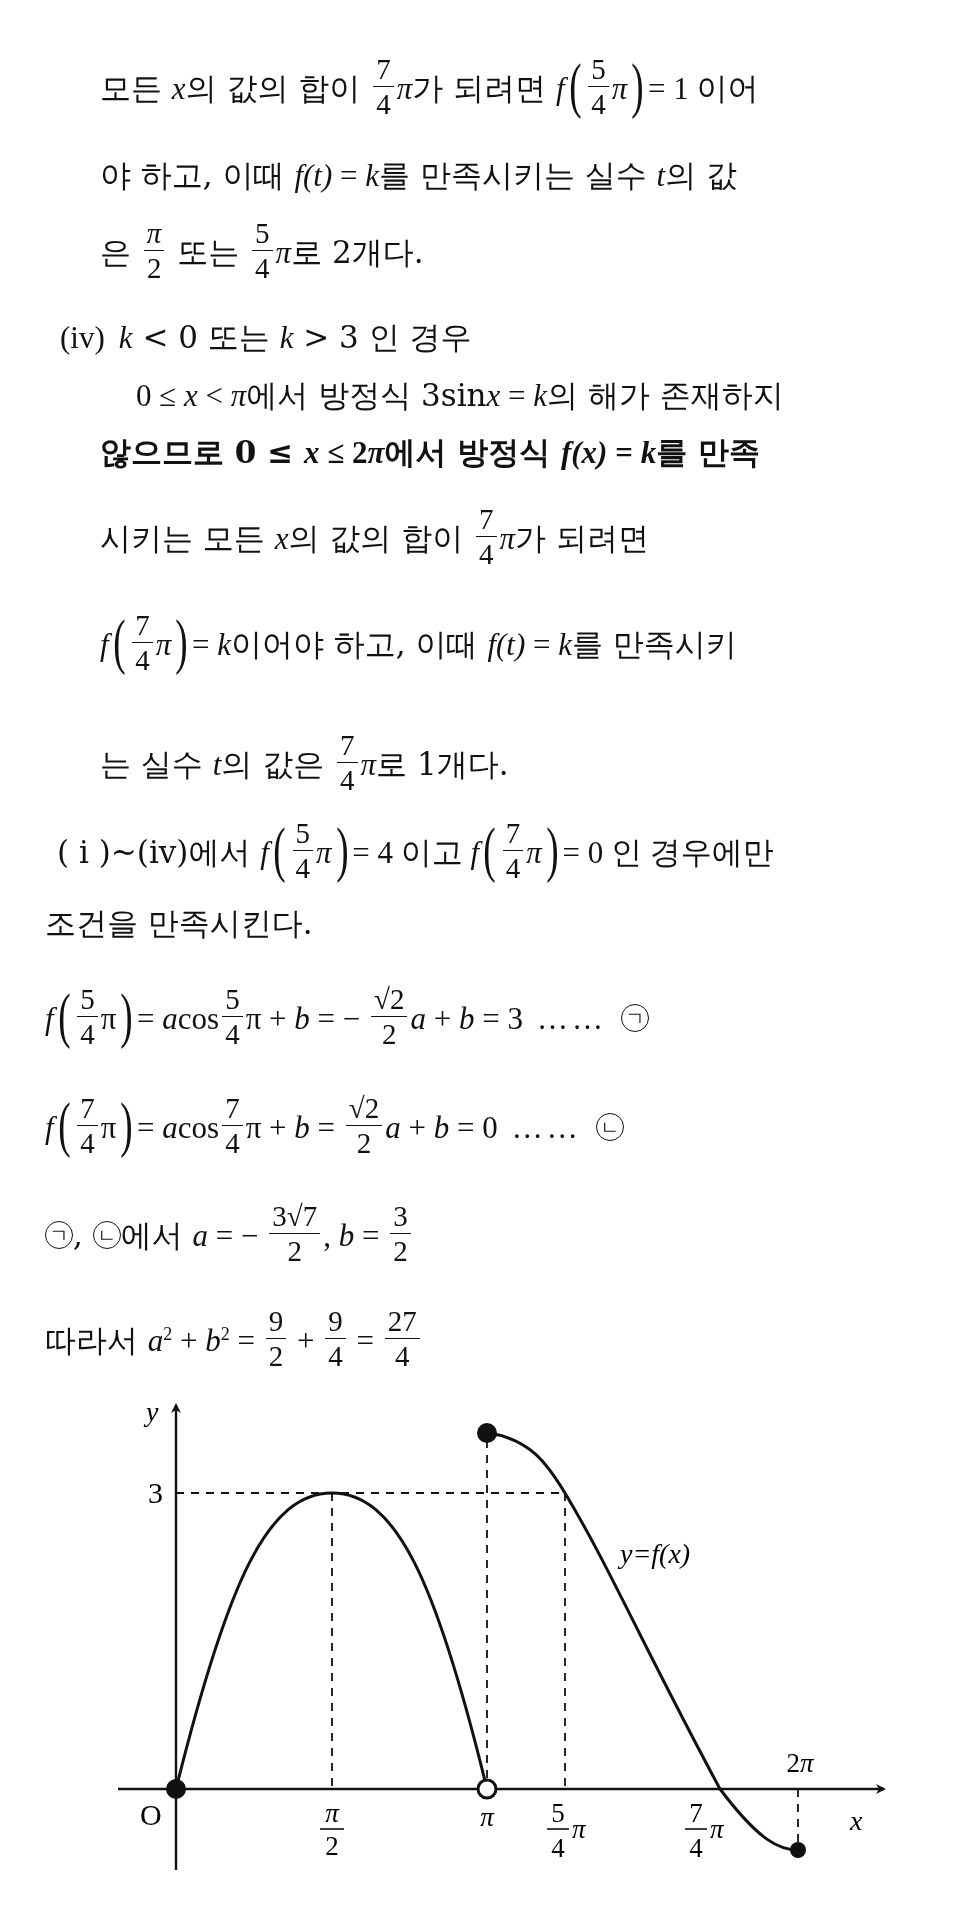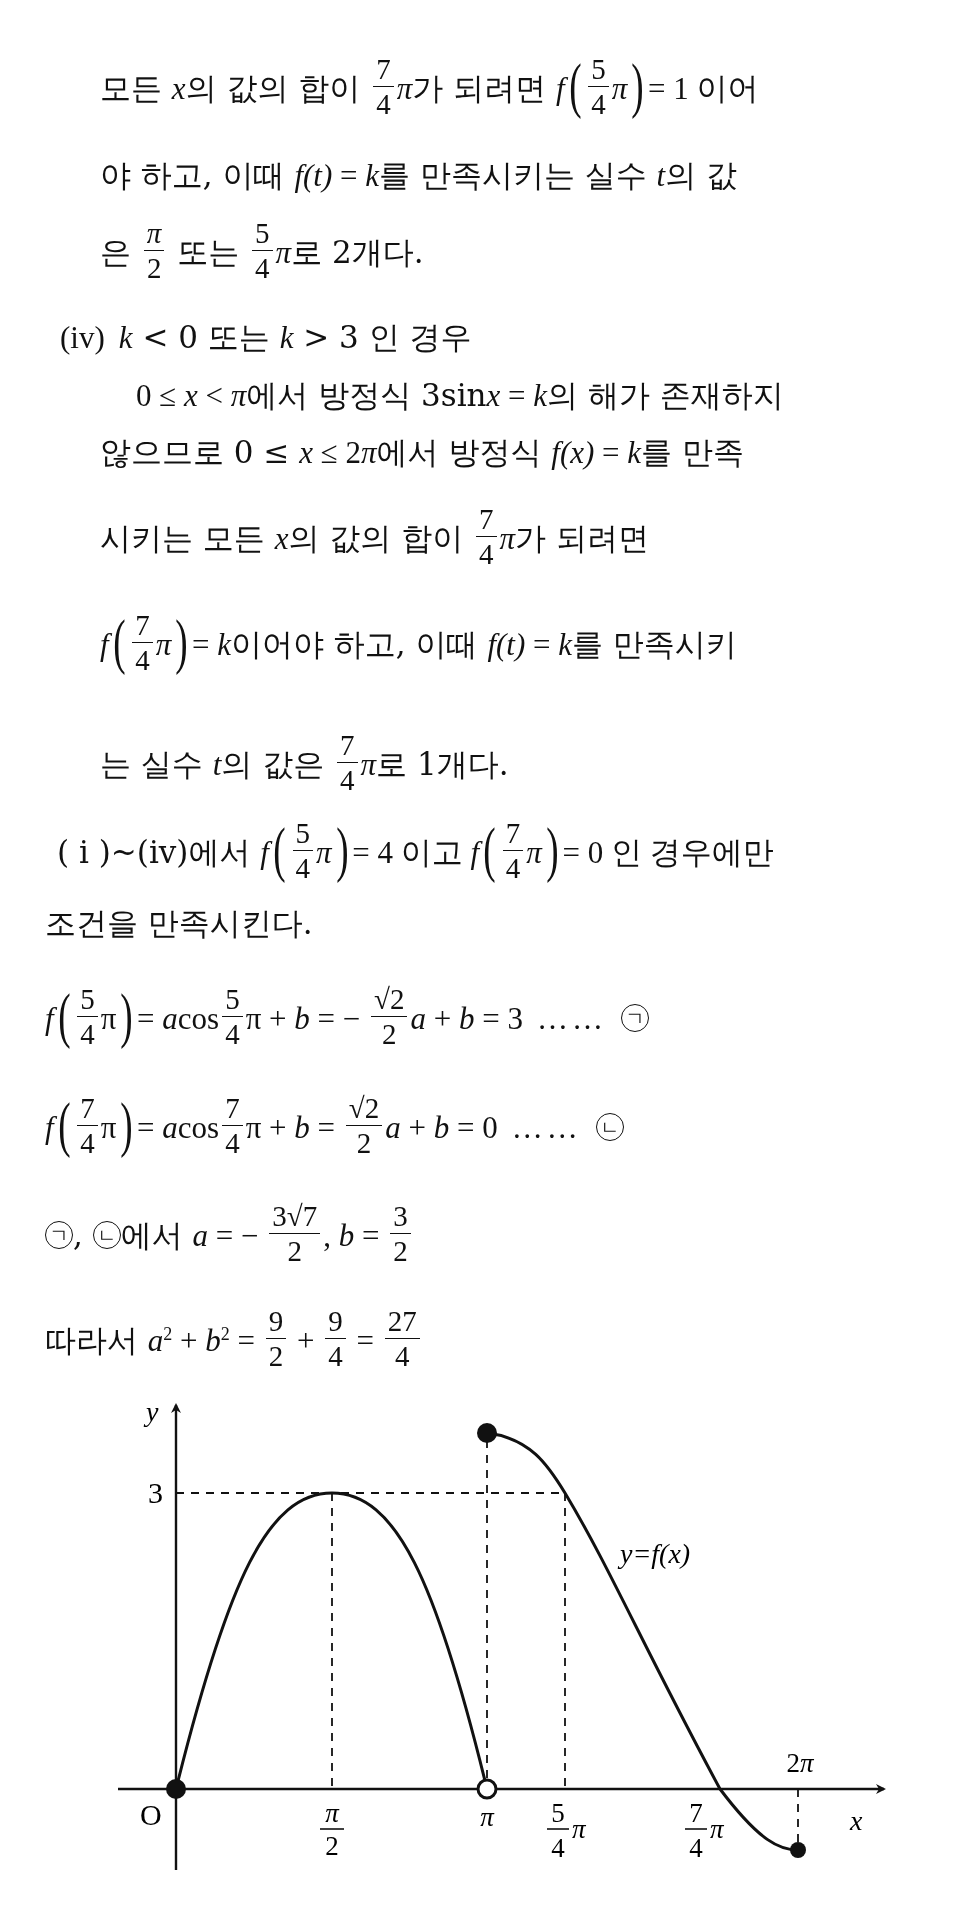--- a/index.html
+++ b/index.html
@@ -52,21 +52,21 @@
 </div>
 
 <div class="line" style="left:60px; top:322px;text-align:center;">
   <span class="r">(iv)</span><span class="sp"></span><span class="m">k</span><span> &lt; 0 또는 </span><span class="m">k</span><span> &gt; 3 인 경우</span>
 </div>
 
 <div class="line" style="left:100px; top:380px;margin-left:36px;">
   <span class="r">0 ≤ </span><span class="m">x</span><span class="r"> &lt; </span><span class="m">π</span><span>에서  방정식  3sin</span><span class="m">x</span><span class="r"> = </span><span class="m">k</span><span>의  해가  존재하지</span>
 </div>
 
-<div class="line" style="left:100px; top:437px;">
+<div class="line" style="left:100px; top:437px;font-weight:bold;">
   <span>않으므로  0 ≤ </span><span class="m">x</span><span class="r"> ≤ 2</span><span class="m">π</span><span>에서  방정식  </span><span class="m">f(x)</span><span class="r"> = </span><span class="m">k</span><span>를  만족</span>
 </div>
 
 <div class="line" style="left:100px; top:508px;">
   <span>시키는 모든 </span><span class="m">x</span><span>의 값의 합이 </span><span class="frac">
       <span class="num">7</span>
       <span class="den">4</span>
     </span><span class="m">π</span><span>가 되려면</span>
 </div>
 

